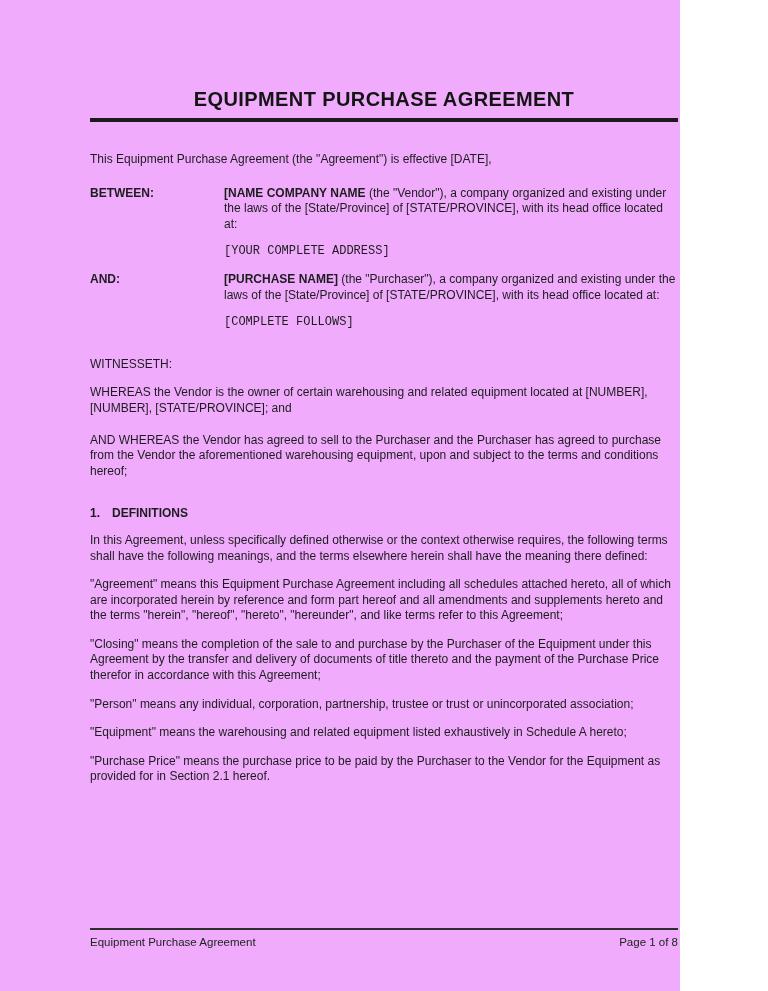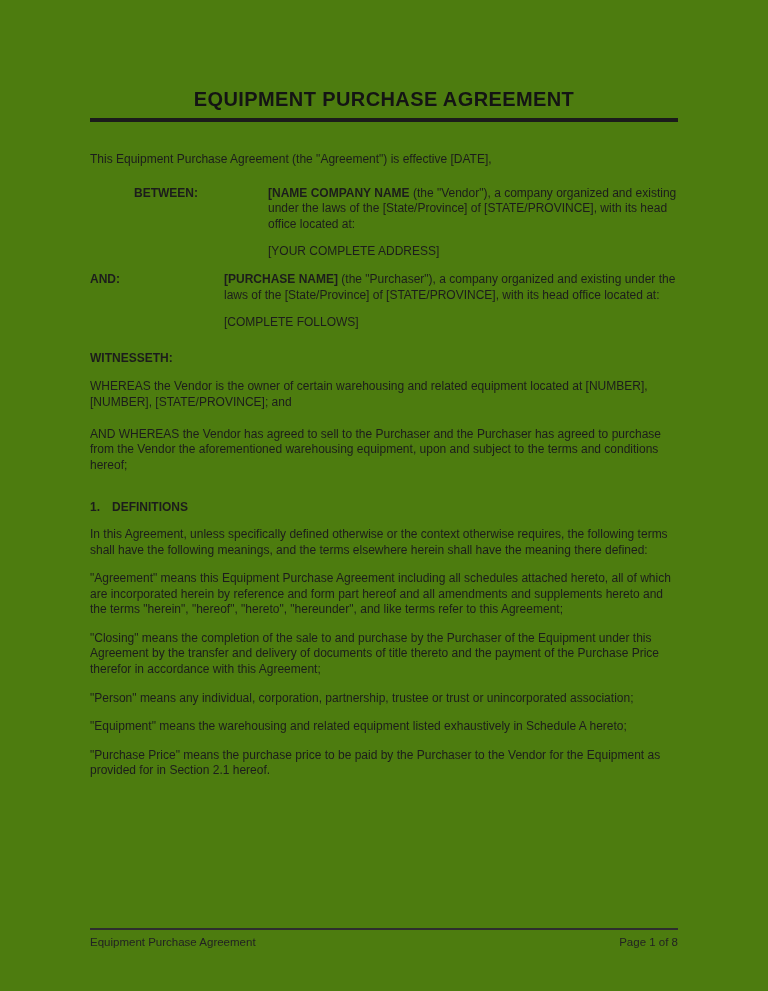--- a/index.html
+++ b/index.html
@@ -2,23 +2,23 @@
 <html><head>
 <meta charset="utf-8">
 <style>
   html, body {
     margin: 0;
     padding: 0;
     background: #ffffff;
   }
   .page {
     position: relative;
-    width: 768px;
+    width: 680px;
     height: 991px;
-    background: #4d7c0f;
+    background: #f0abfc;
     font-family: "Liberation Sans", "DejaVu Sans", sans-serif;
     color: #1c1c1c;
     overflow: hidden;
   }
   .content {
     position: absolute;
     left: 90px;
     top: 0;
     width: 588px;
   }
@@ -40,31 +40,31 @@
     font-size: 12px;
     line-height: 15.6px;
   }
   .intro {
     margin-top: 30px;
   }
   .party-row {
     display: flex;
     align-items: flex-start;
   }
-  .party-row.first { margin-top: 18px; margin-left: 44px; }
+  .party-row.first { margin-top: 18px; }
   .party-row.second { margin-top: 12px; }
   .party-label {
     width: 134px;
     flex: 0 0 134px;
     font-weight: 700;
   }
   .party-col { flex: 1; }
-  .party-address { margin-top: 12px; }
+  .party-address { margin-top: 12px; font-family: Liberation Mono, monospace; }
   .bold { font-weight: 700; }
-  .witnesseth { margin-top: 20px; font-weight: bold; }
+  .witnesseth { margin-top: 26px; }
   .whereas { margin-top: 13px; }
   .and-whereas { margin-top: 13px; }
   .now-therefore { margin-top: 11px; }
   .section-heading {
     margin-top: 27px;
     font-weight: 700;
     display: flex;
   }
   .section-number {
     width: 22px;

